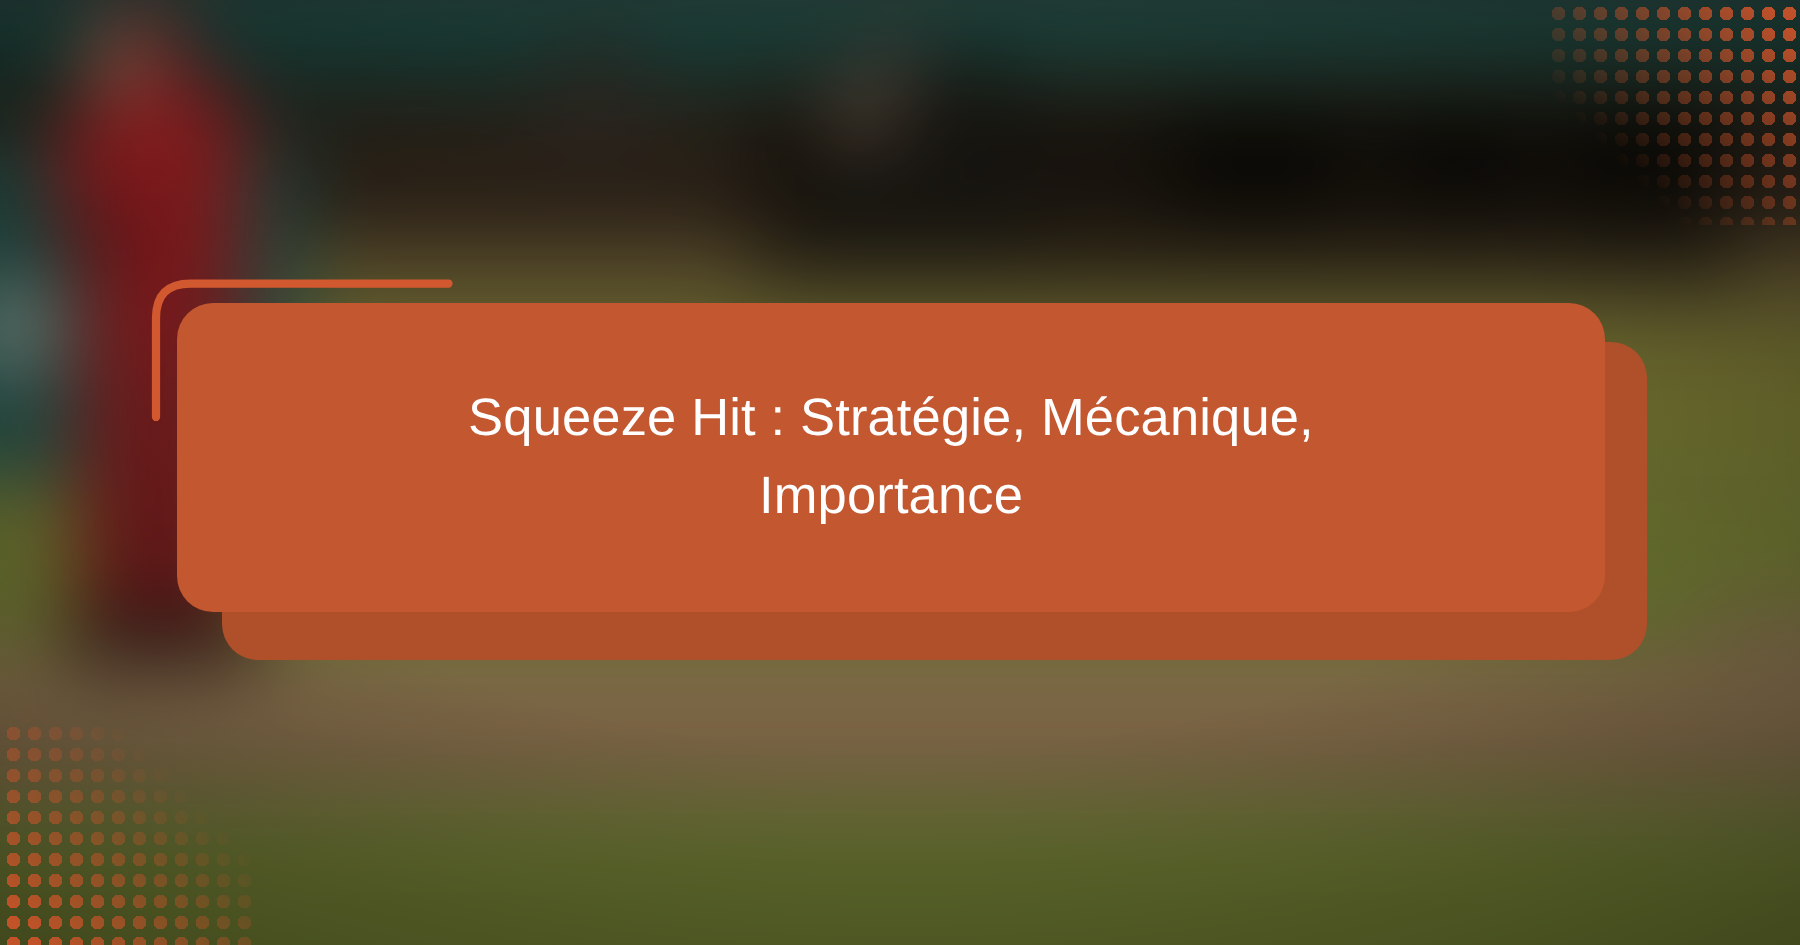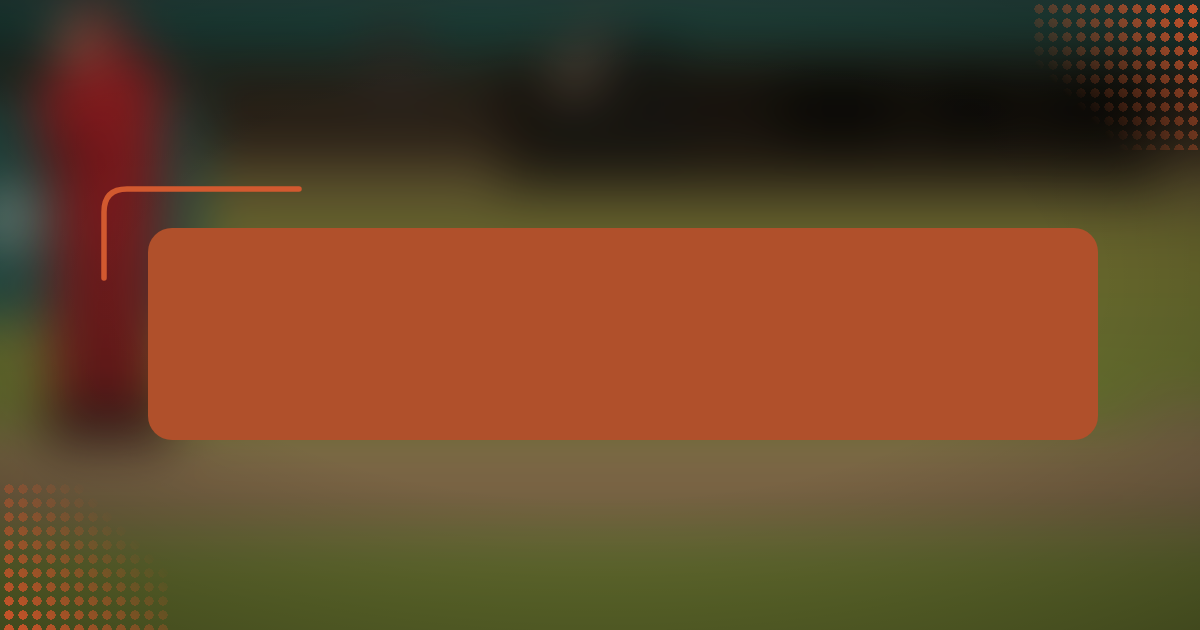--- a/index.html
+++ b/index.html
@@ -281,14 +281,17 @@
 
   <div class="halftone ht-tr"></div>
   <div class="halftone ht-bl"></div>
 
   <svg class="bracket" viewBox="0 0 202 96">
     <path d="M 4 93 L 4 27 Q 4 4 27 4 L 199 4" fill="none" stroke="#d2592f" stroke-width="5.5" stroke-linecap="round"></path>
   </svg>
 
   <div class="card-back"></div>
 
+  <div class="card-front">
+    <h1 class="card-title">Squeeze Hit : Stratégie, Mécanique, Importance</h1>
+  </div>
 
 </div>
 
 </body></html>

